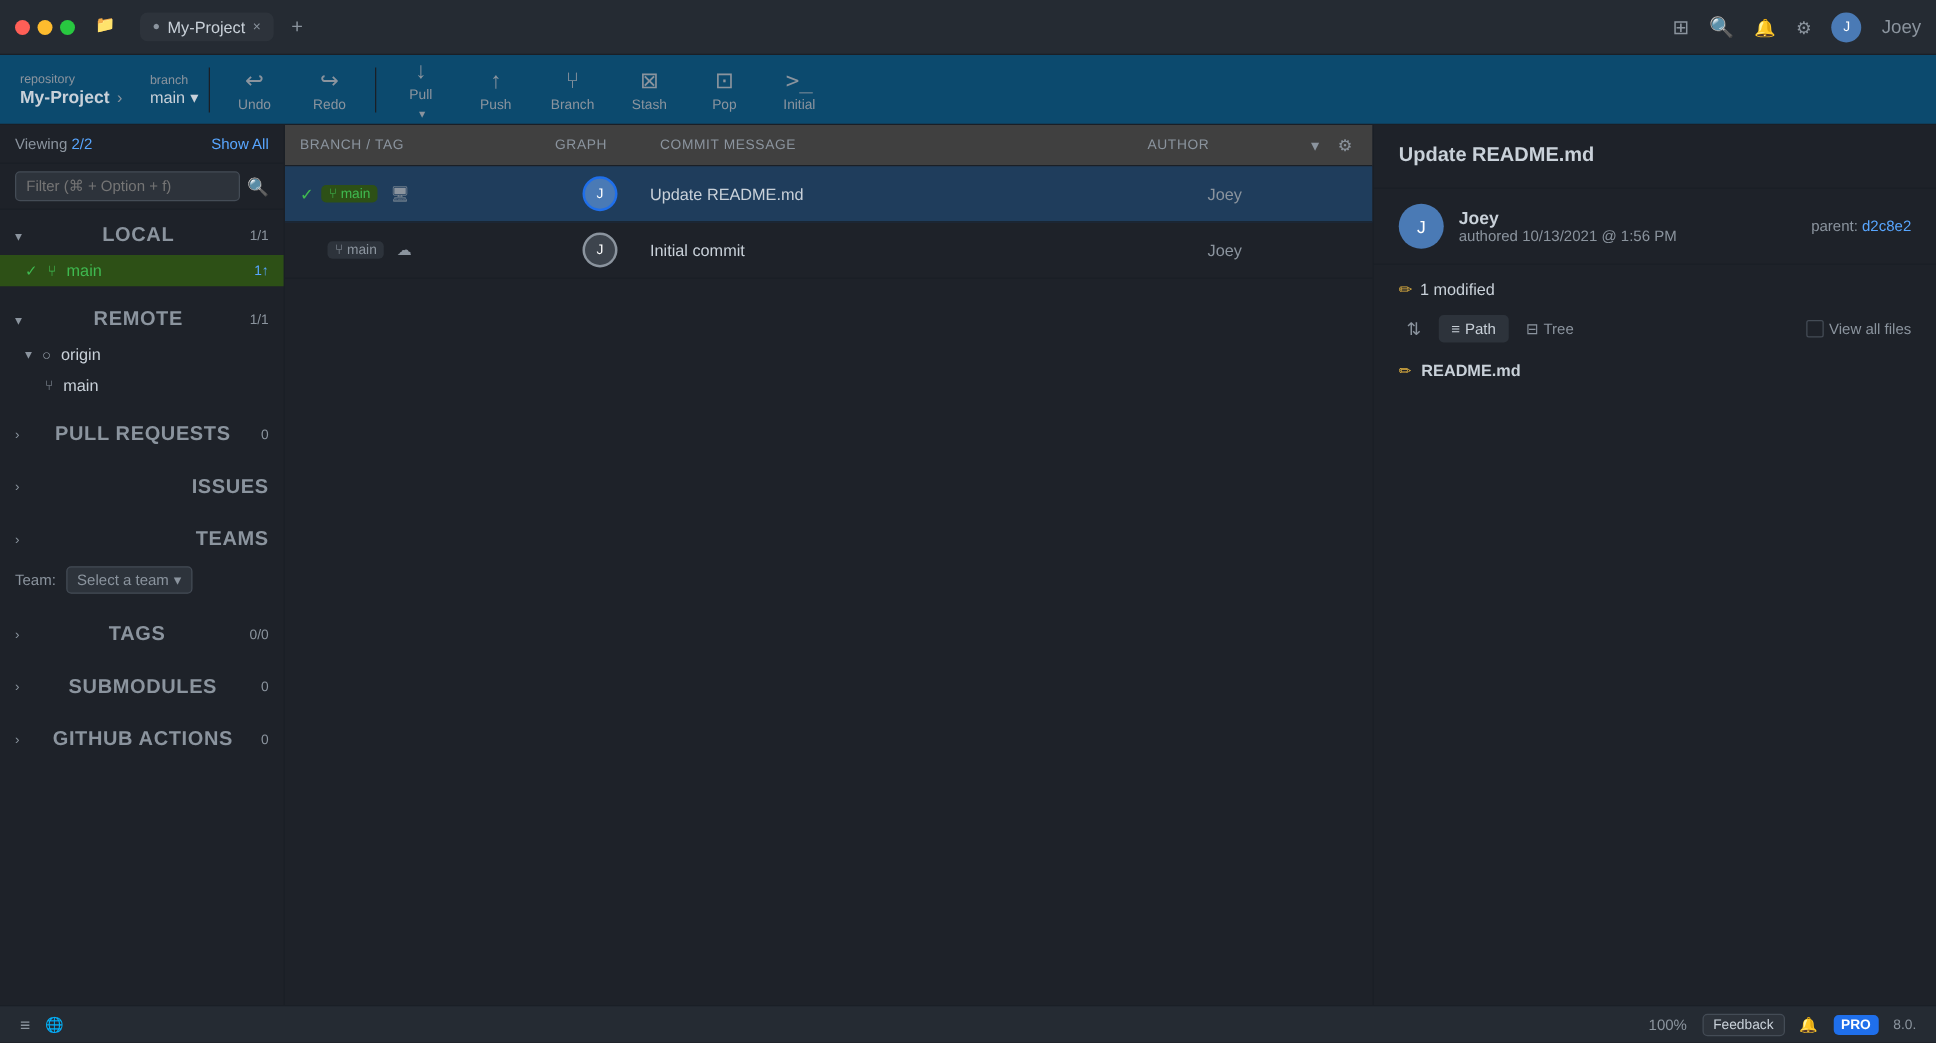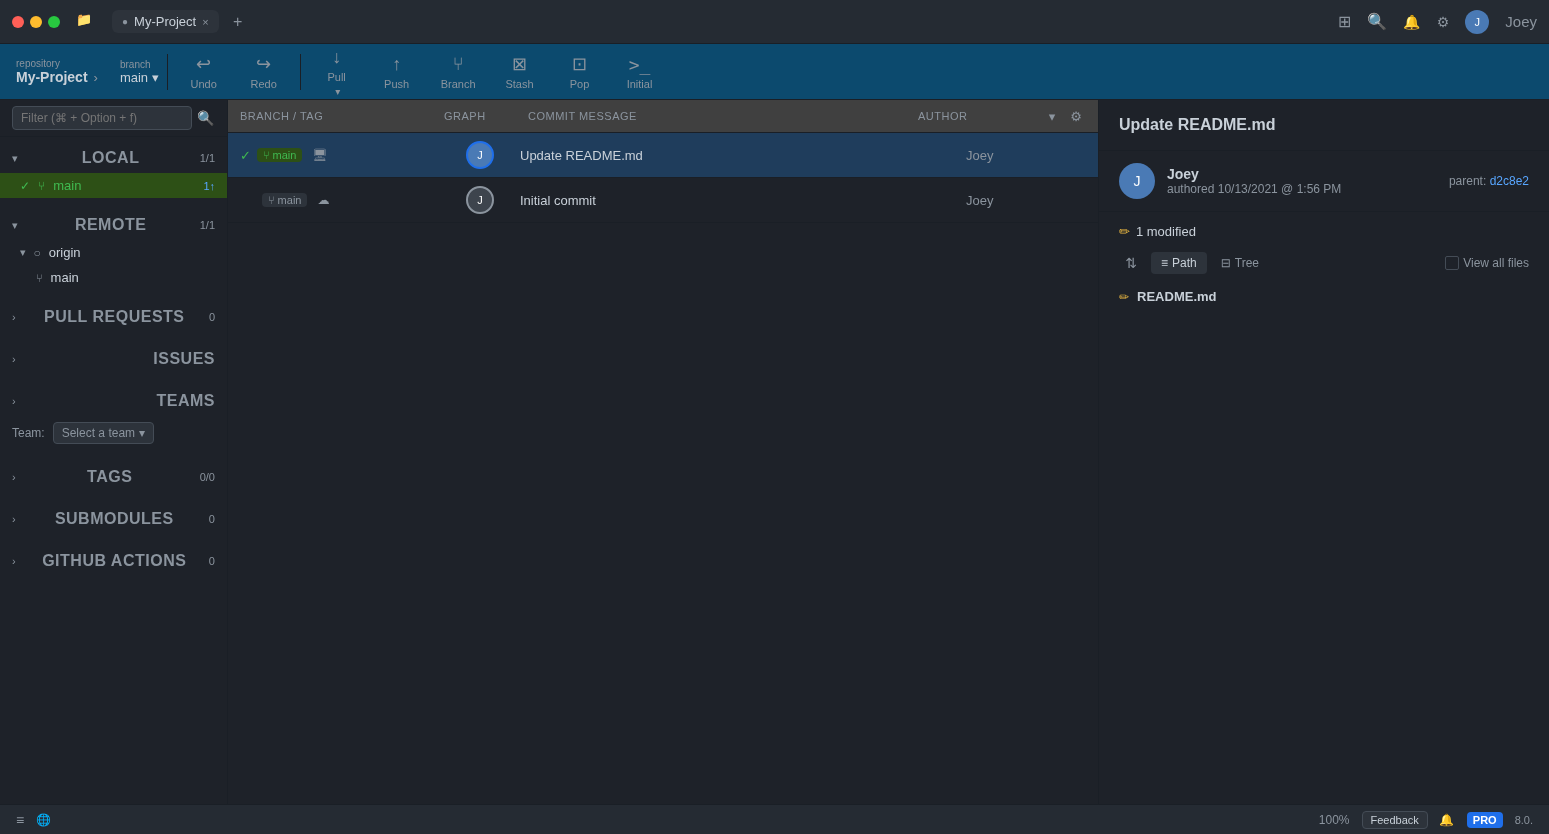--- a/index.html
+++ b/index.html
@@ -516,20 +516,26 @@
   </div>
   <div class="toolbar-item">
     <span class="toolbar-icon" style="font-family:monospace;">&gt;_</span>
     <span class="toolbar-label">Initial</span>
   </div>
 </div>
 
 <div class="main-layout">
 
   <div class="sidebar">
+    <div class="sidebar-viewing">
+      <span class="viewing-text">
+        <span>Viewing</span> <span class="viewing-count">2/2</span>
+      </span>
+      <span class="show-all">Show All</span>
+    </div>
 
     <div class="search-bar">
       <input class="search-input" type="text" placeholder="Filter (⌘ + Option + f)" style="">
       <span style="color:#8b949e; font-size:14px;">🔍</span>
     </div>
 
     <div class="sidebar-section">
       <div class="sidebar-section-header">
         <span style="color:#8b949e; font-size:11px; margin-right:4px;">▾</span>
         <span class="section-title">LOCAL</span>

